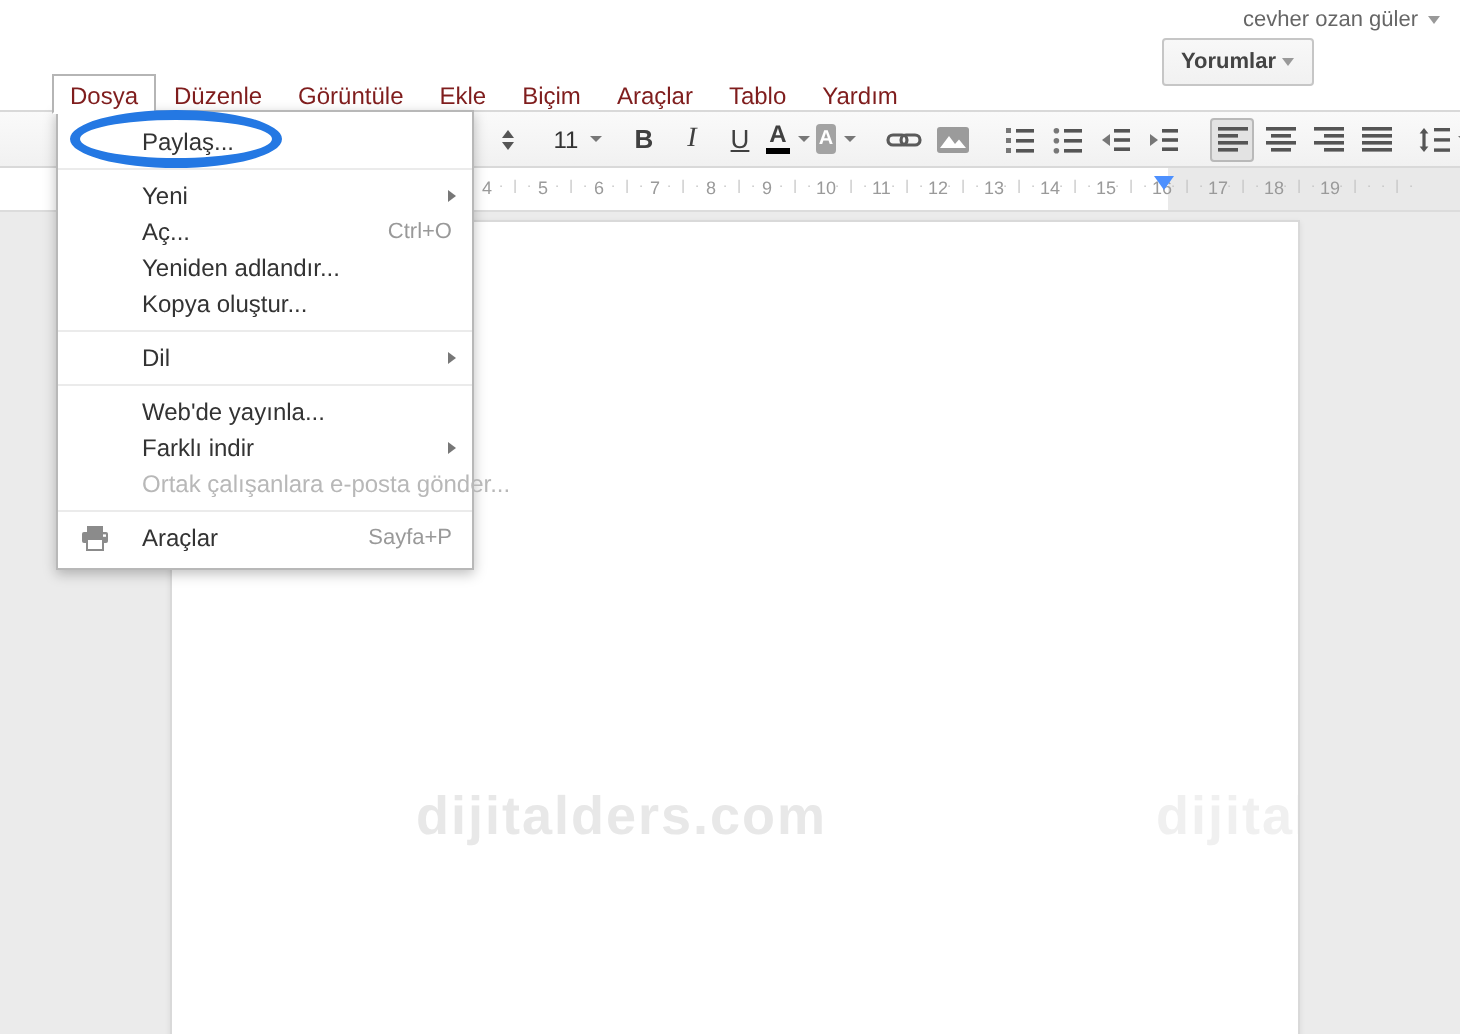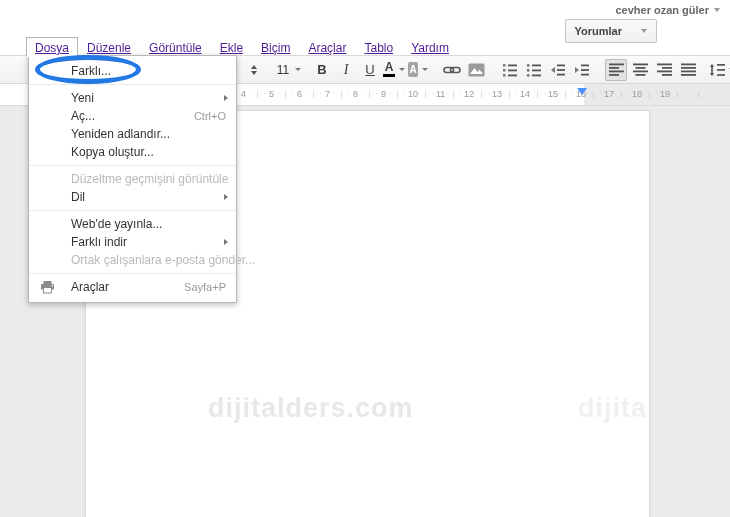--- a/index.html
+++ b/index.html
@@ -4,34 +4,34 @@
 <style>
   * { margin:0; padding:0; box-sizing:border-box; }
   html,body { background:#fff; }
   #screen {
     position:relative; width:730px; height:517px; overflow:hidden;
     background:#fff; font-family:"Liberation Sans", sans-serif;
     -webkit-font-smoothing:antialiased;
   }
   
   .account { position:absolute; top:4px; right:10px; font-size:11px; color:#666;
-    display:flex; align-items:center; gap:5px; cursor:pointer;font-weight:bold; }
+    display:flex; align-items:center; gap:5px; cursor:pointer; }
   .caret { width:0; height:0; border-left:3.5px solid transparent; border-right:3.5px solid transparent;
     border-top:4px solid #999; display:inline-block; }
   .doc-title { position:absolute; left:28px; top:9px; font-size:18px; color:#1d1d1d; }
-  .btn { position:absolute; top:19px; height:24px; display:flex; align-items:center; gap:19px;
+  .btn { position:absolute; top:19px; height:24px; display:flex; align-items:center; gap:3px;
     border-radius:2px; font-size:11px; font-weight:bold; cursor:pointer; padding:0 9px; }
   .btn-comments { right:73px; background:linear-gradient(#f8f8f8,#f1f1f1);
     border:1px solid #c6c6c6; color:#444; }
   .btn-share { right:12px; background:linear-gradient(var(--share-blue,#4d90fe),#4787ed);
     border:1px solid #3079ed; color:#fff; }
   
   .menubar { position:absolute; left:26px; top:37px; display:flex; z-index:56; }
-  .menubar-item { font-size:12px; color:#4c1d95; padding:3px 8px; line-height:14px;
-    border:1px solid transparent; cursor:pointer; white-space:nowrap;text-decoration:underline; }
+  .menubar-item { font-size:12px; color:#7f1d1d; padding:3px 8px; line-height:14px;
+    border:1px solid transparent; cursor:pointer; white-space:nowrap; }
   .menubar-item.active { background:#fff; border:1px solid #b5b5b5; border-bottom:1px solid #fff;
     height:20px; }
   
   .toolbar { position:absolute; left:0; top:55px; width:730px; height:29px;
     background:linear-gradient(#fafafa,#f1f1f1); border-top:1px solid #d9d9d9;
     border-bottom:1px solid #d9d9d9; z-index:10; }
   .toolbar-inner { display:flex; align-items:center; height:100%; padding-left:242px; }
   .tb-btn { min-width:22px; height:22px; display:flex; align-items:center; justify-content:center;
     margin:0 1px; color:#404040; cursor:pointer; border:1px solid transparent; }
   .tb-btn.pressed { background:#e3e3e3; border:1px solid #b9b9b9; border-radius:2px; }
@@ -336,41 +336,38 @@
 
   <div class="docarea">
     <div class="page">
       <div class="watermark w1">dijitalders.com</div>
       <div class="watermark w2">dijitalders.com</div>
     </div>
   </div>
 
   <div class="menu">
     <div class="mi">
-      <span>Farklı...</span>
+      <span>Paylaş...</span>
     </div>
     <div class="menu-sep"></div>
     <div class="mi">
       <span>Yeni</span>
       <span class="mi-arrow"></span>
     </div>
     <div class="mi">
       <span>Aç...</span>
       <span class="mi-shortcut">Ctrl+O</span>
     </div>
     <div class="mi">
       <span>Yeniden adlandır...</span>
     </div>
     <div class="mi">
       <span>Kopya oluştur...</span>
     </div>
     <div class="menu-sep"></div>
-    <div class="mi disabled">
-      <span>Düzeltme geçmişini görüntüle</span>
-    </div>
     <div class="mi">
       <span>Dil</span>
       <span class="mi-arrow"></span>
     </div>
     <div class="menu-sep"></div>
     <div class="mi">
       <span>Web'de yayınla...</span>
     </div>
     <div class="mi">
       <span>Farklı indir</span>

